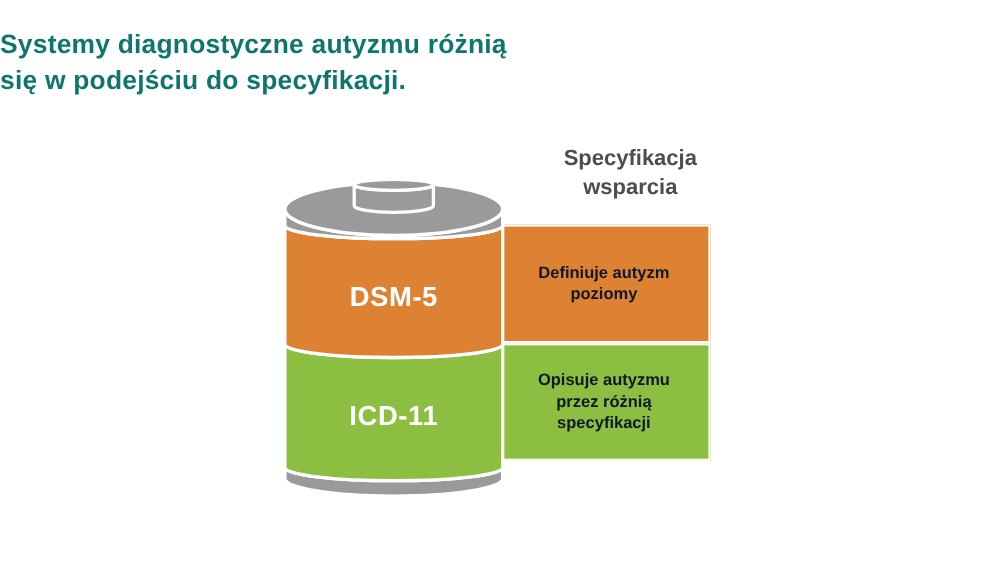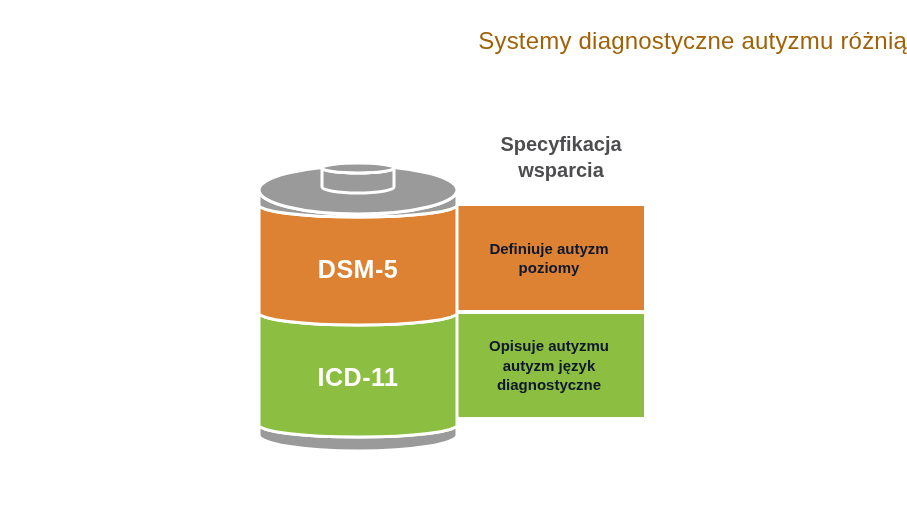--- a/index.html
+++ b/index.html
@@ -9,31 +9,31 @@
     height: 510px;
     background: #ffffff;
     font-family: "Liberation Sans", sans-serif;
     overflow: hidden;
   }
   .title {
     position: absolute;
     top: 24px;
     left: 0;
     width: 100%;
-    text-align: right;
+    text-align: left;
     font-size: 24px;
-    font-weight: normal;
-    color: #a16207;
+    font-weight: bold;
+    color: #0f766e;
     line-height: 33px;
     letter-spacing: 0.2px;
   }
   .col-header {
     position: absolute;
     top: 131px;
-    left: 464px;
+    left: 476px;
     width: 194px;
     text-align: center;
     font-size: 20px;
     font-weight: bold;
     color: #4d4d4f;
     line-height: 26px;
   }
   .desc-box {
     position: absolute;
     left: 452px;
@@ -72,36 +72,37 @@
   }
   .seg-label { font-size: 25px; letter-spacing: 0.5px; }
 </style>
 </head>
 <body>
 
 <div class="stage">
 
   <div class="title">
     <div>Systemy diagnostyczne autyzmu różnią</div>
+    <div>się w podejściu do specyfikacji.</div>
   </div>
 
   <div class="col-header">
     <div>Specyfikacja</div>
     <div>wsparcia</div>
   </div>
 
   <div class="desc-box dsm" style="background-color: rgb(221, 130, 51);">
     <div>Definiuje autyzm</div>
     <div>poziomy</div>
   </div>
 
   <div class="desc-box icd" style="background-color: rgb(140, 190, 65);">
     <div>Opisuje autyzmu</div>
-    <div>autyzm język</div>
-    <div>diagnostyczne</div>
+    <div>przez różnią</div>
+    <div>specyfikacji</div>
   </div>
 
   <svg class="battery" width="204" height="300" viewBox="0 0 204 300">
 
     <path d="M3,267 A99,12 0 0 0 201,267 L201,277 A99,16 0 0 1 3,277 Z" fill="#9a9a9a"></path>
 
     <path d="M3,155 A99,12 0 0 0 201,155 L201,267 A99,12 0 0 1 3,267 Z" fill="#8cbe41"></path>
 
     <path d="M3,47 A99,12 0 0 0 201,47 L201,155 A99,12 0 0 1 3,155 Z" fill="#dd8233"></path>
 

